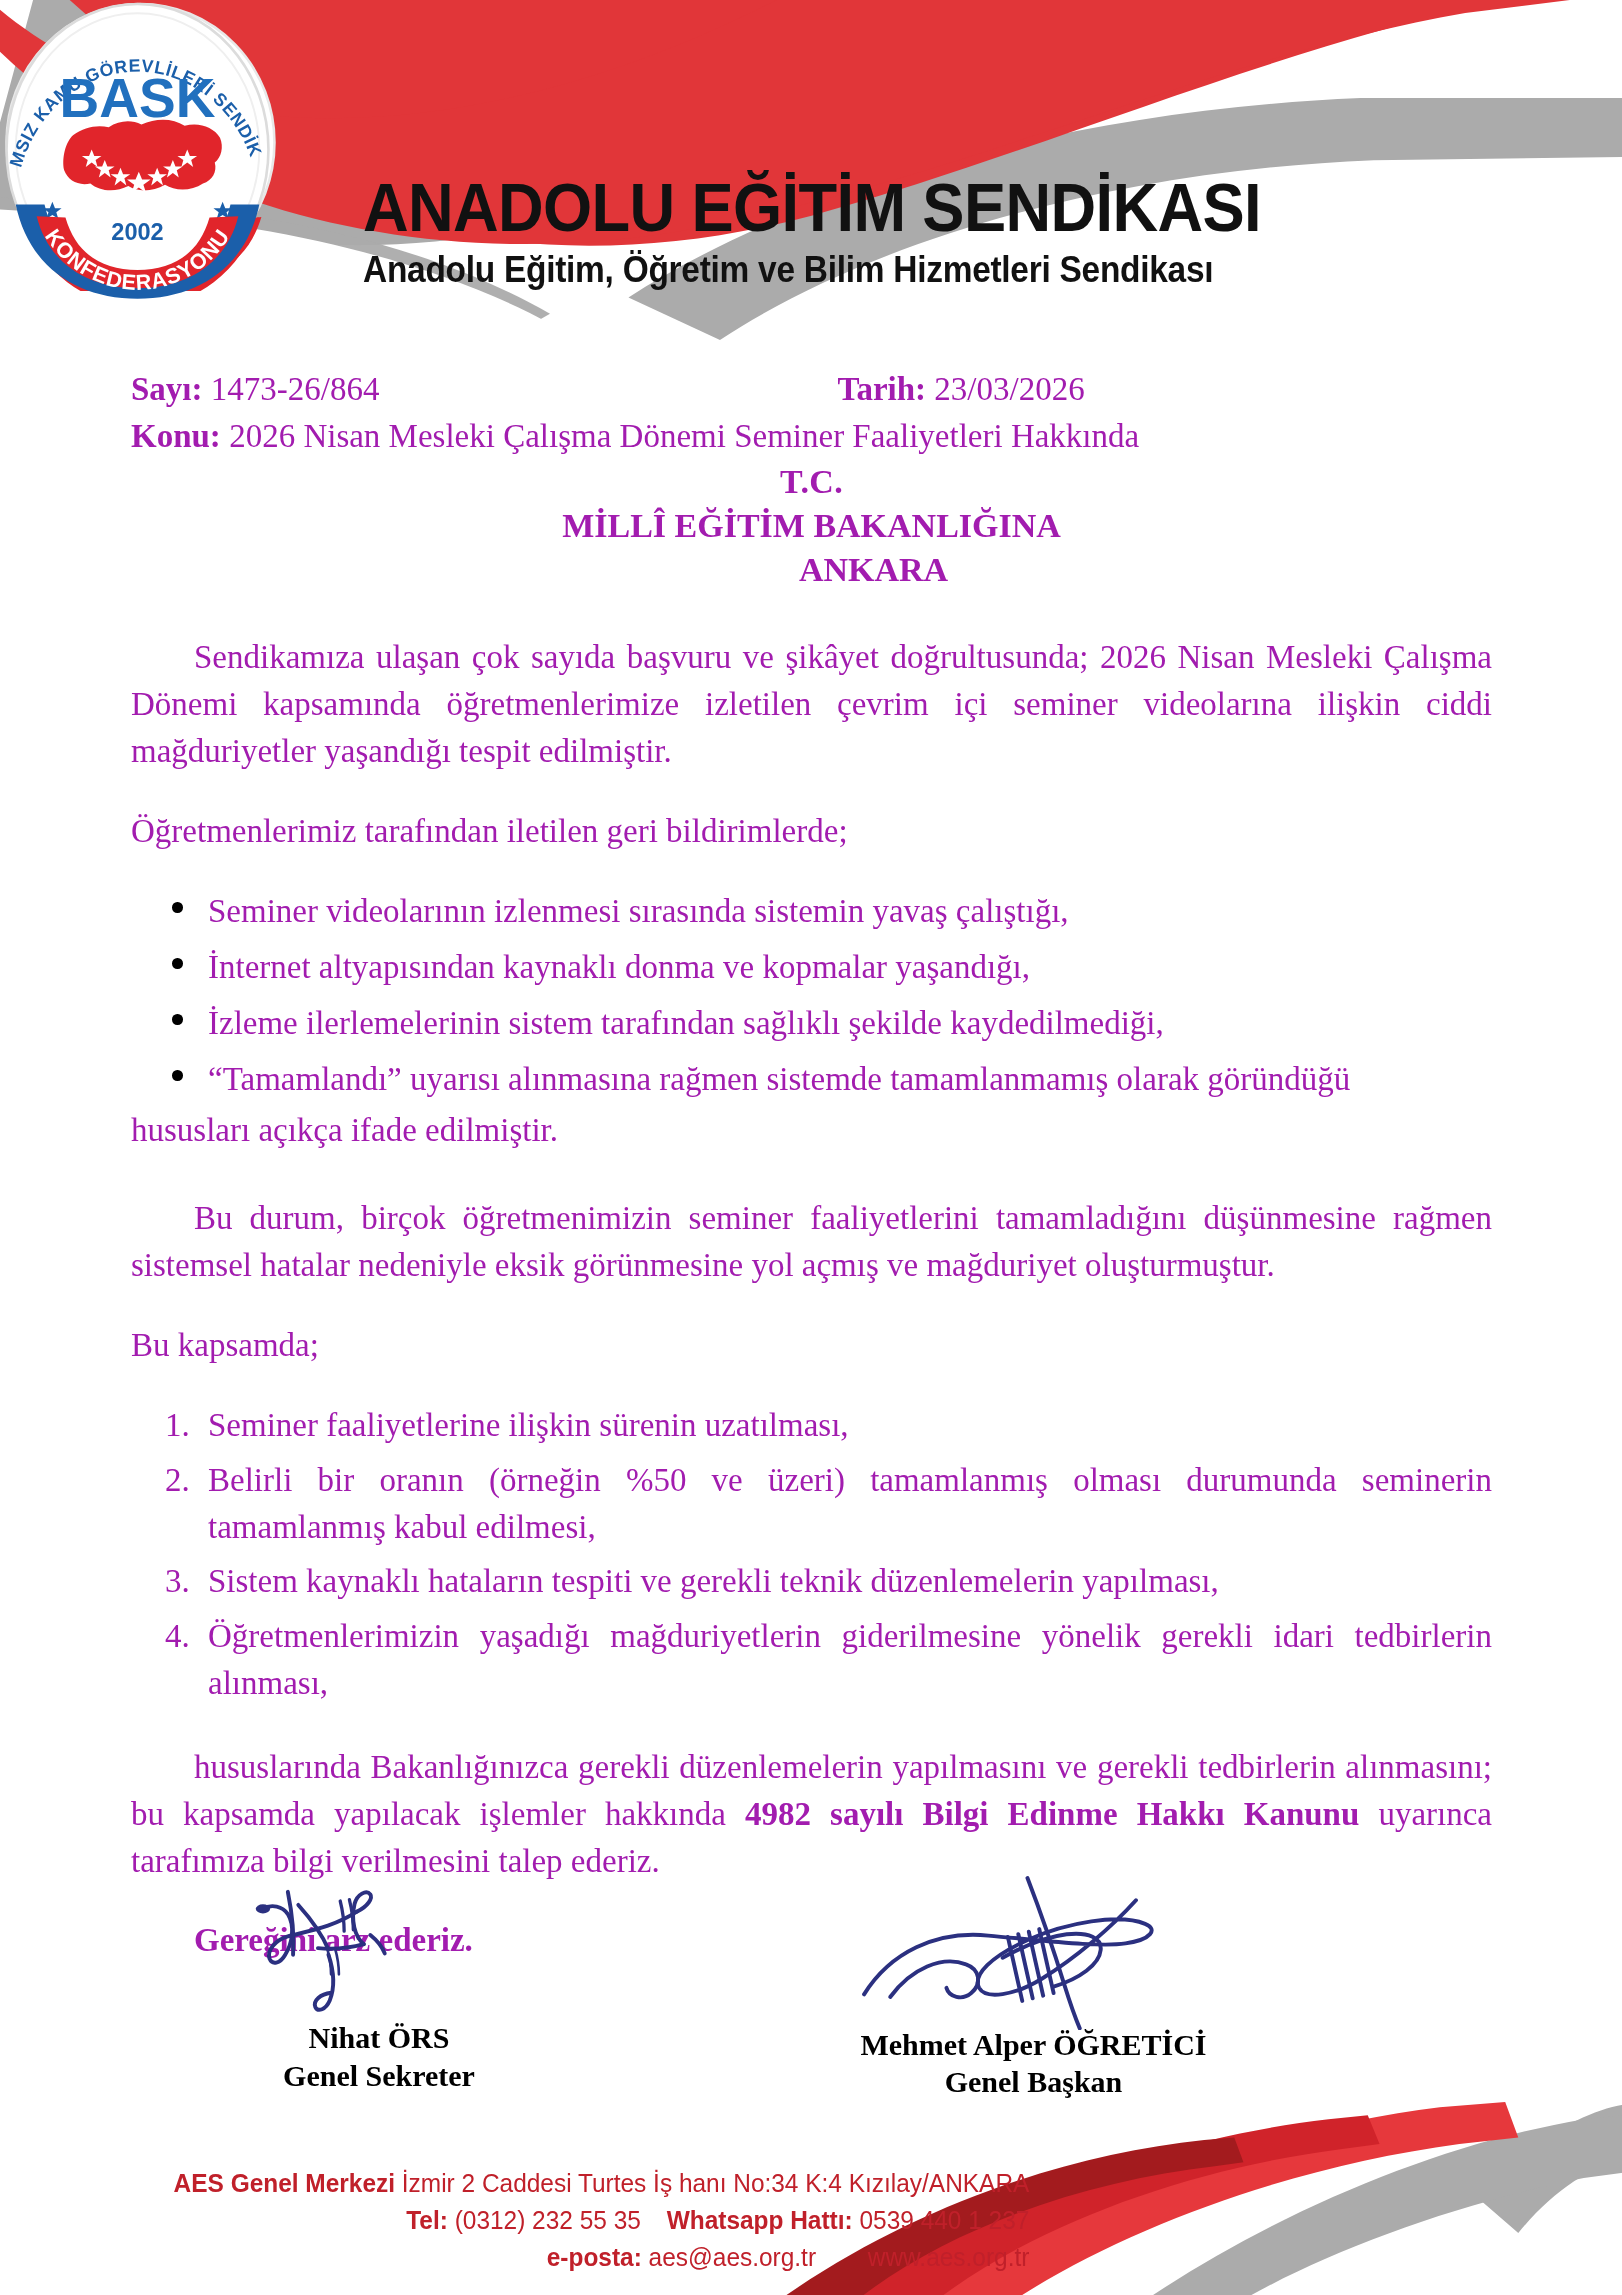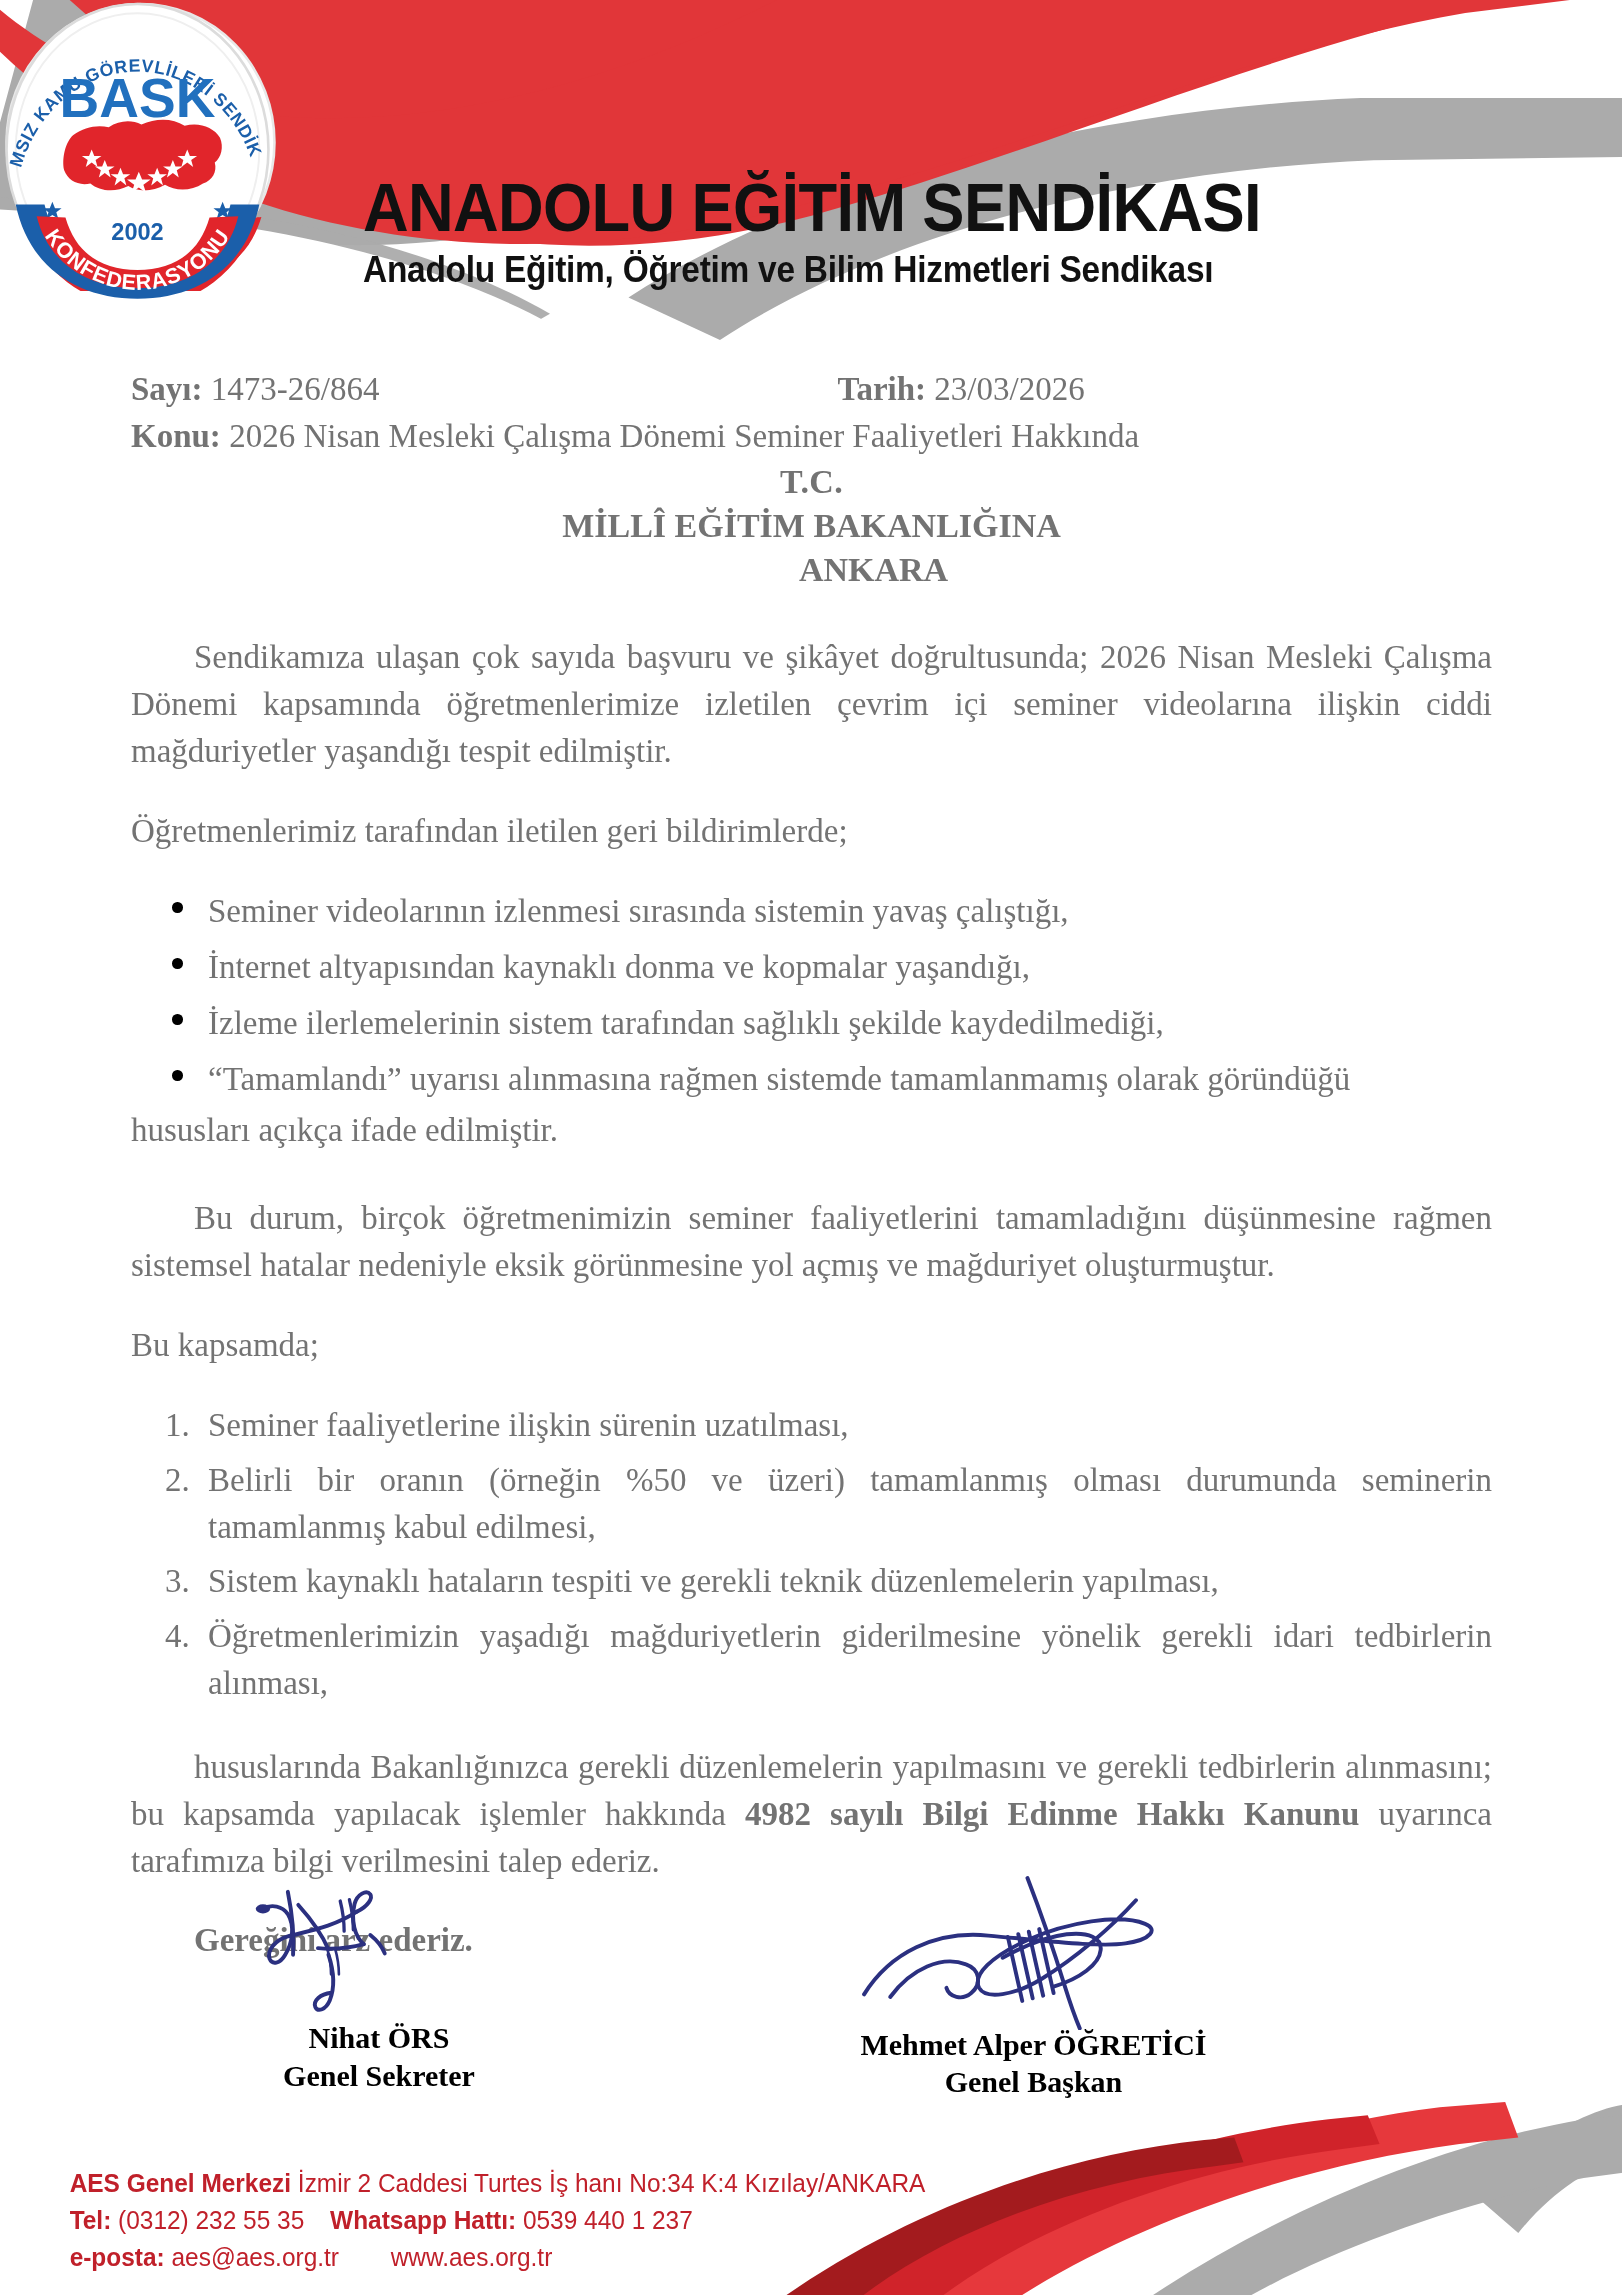--- a/index.html
+++ b/index.html
@@ -32,21 +32,21 @@
   }
 
   
   .logo-aes{position:absolute;left:46px;top:36px;width:281px;height:291px;}
   .logo-bask{position:absolute;left:1269px;top:23px;width:275px;height:308px;}
 
   
   .doc{
     position:absolute;left:0;top:366px;width:1623px;
     padding:0 131px;box-sizing:border-box;
-    font-size:33px;line-height:1.42;color:#737373;
+    font-size:33px;line-height:1.42;color:#a21caf;
   }
   .meta-row{display:flex;justify-content:flex-start;align-items:baseline;}
   .meta-sayi{font-weight:700;}
   .meta-sayi span.v{font-weight:400;}
   .meta-tarih{margin-left:458px;font-weight:700;}
   .meta-tarih span.v{font-weight:400;}
   .meta-konu{margin-top:0;font-weight:700;}
   .meta-konu span.v{font-weight:400;}
 
   .addressee{text-align:center;font-weight:700;font-size:34px;line-height:1.30;}
@@ -86,21 +86,21 @@
   .sig-left{left:196px;top:0;width:366px;}
   .sig-right{left:785px;top:-6.5px;width:497px;}
   .sig svg{display:block;margin:0 auto;}
   .sig .name{margin-top:-3.9px;}
 
   
   .footer{position:absolute;left:0;top:2081px;width:1623px;height:215px;overflow:hidden;}
   .footer svg{position:absolute;left:0;top:0;}
   .footer-text{
     position:absolute;left:39px;top:84px;width:1021px;
-    text-align:left;color:#C0202A;
+    text-align:right;color:#C0202A;
     font-family:"Liberation Sans", sans-serif;
     font-size:26px;line-height:1.42;
   }
   .footer-text .row{white-space:nowrap;transform:scaleX(0.94);transform-origin:center;}
   .footer-text b{font-weight:700;}
   .footer-text .reg{font-weight:400;}
   .gap{display:inline-block;width:27.5px;}
 </style>
 </head>
 <body>

